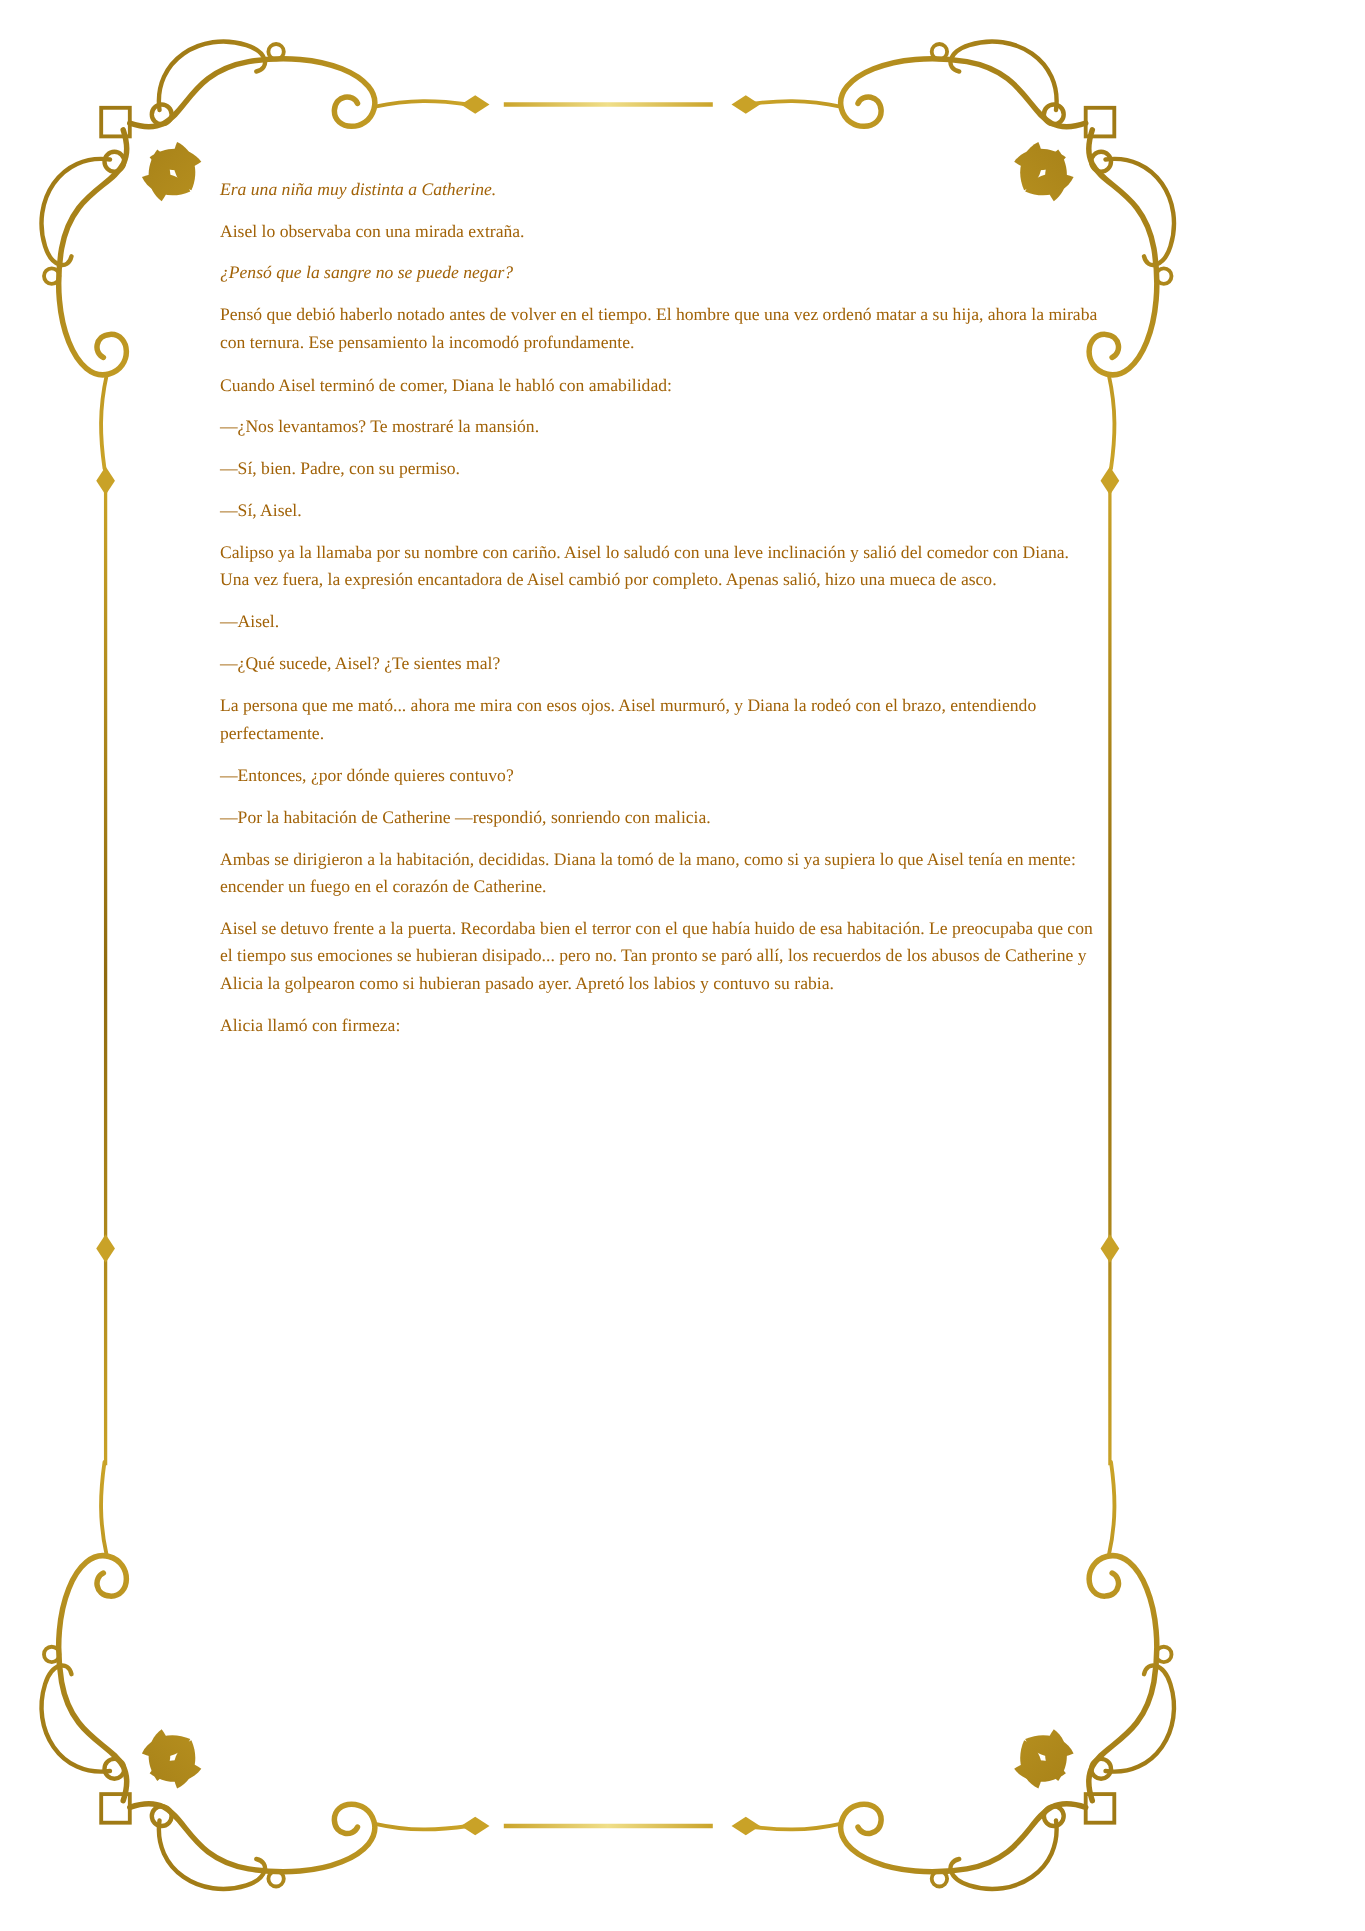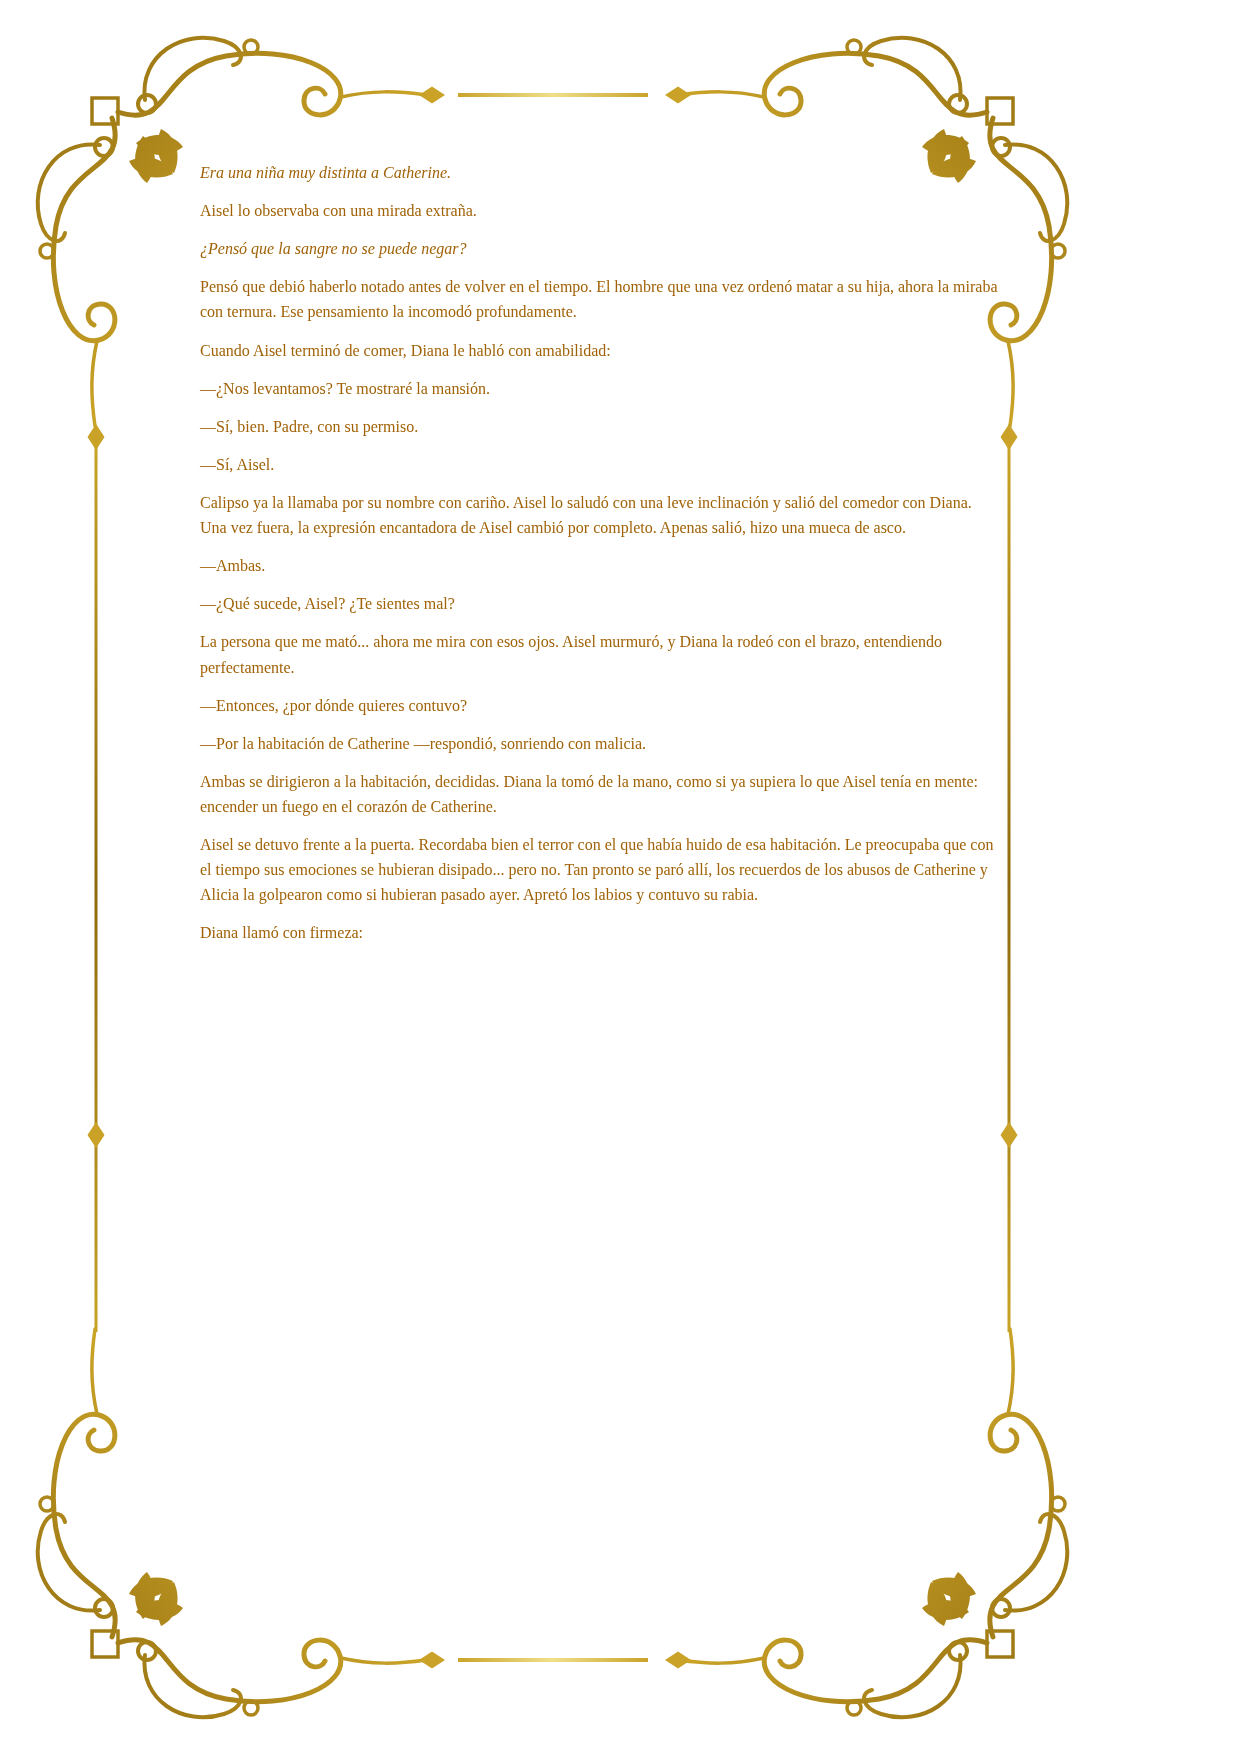--- a/index.html
+++ b/index.html
@@ -102,21 +102,21 @@
 <div class="content">
     <p class="italic">Era una niña muy distinta a Catherine.</p>
     <p>Aisel lo observaba con una mirada extraña.</p>
     <p class="italic">¿Pensó que la sangre no se puede negar?</p>
     <p>Pensó que debió haberlo notado antes de volver en el tiempo. El hombre que una vez ordenó matar a su hija, ahora la miraba con ternura. Ese pensamiento la incomodó profundamente.</p>
     <p>Cuando Aisel terminó de comer, Diana le habló con amabilidad:</p>
     <p>—¿Nos levantamos? Te mostraré la mansión.</p>
     <p>—Sí, bien. Padre, con su permiso.</p>
     <p>—Sí, Aisel.</p>
     <p>Calipso ya la llamaba por su nombre con cariño. Aisel lo saludó con una leve inclinación y salió del comedor con Diana. Una vez fuera, la expresión encantadora de Aisel cambió por completo. Apenas salió, hizo una mueca de asco.</p>
-    <p>—Ambas.</p>
+    <p>—Aisel.</p>
     <p>—¿Qué sucede, Aisel? ¿Te sientes mal?</p>
     <p>La persona que me mató... ahora me mira con esos ojos. Aisel murmuró, y Diana la rodeó con el brazo, entendiendo perfectamente.</p>
     <p>—Entonces, ¿por dónde quieres contuvo?</p>
     <p>—Por la habitación de Catherine —respondió, sonriendo con malicia.</p>
     <p>Ambas se dirigieron a la habitación, decididas. Diana la tomó de la mano, como si ya supiera lo que Aisel tenía en mente: encender un fuego en el corazón de Catherine.</p>
     <p>Aisel se detuvo frente a la puerta. Recordaba bien el terror con el que había huido de esa habitación. Le preocupaba que con el tiempo sus emociones se hubieran disipado... pero no. Tan pronto se paró allí, los recuerdos de los abusos de Catherine y Alicia la golpearon como si hubieran pasado ayer. Apretó los labios y contuvo su rabia.</p>
-    <p>Diana llamó con firmeza:</p>
+    <p>Alicia llamó con firmeza:</p>
   </div>
 
 </body></html>

